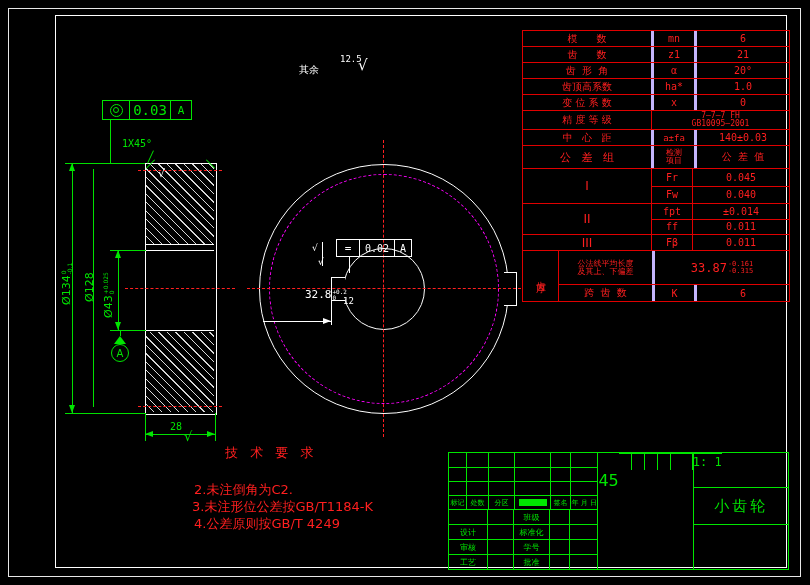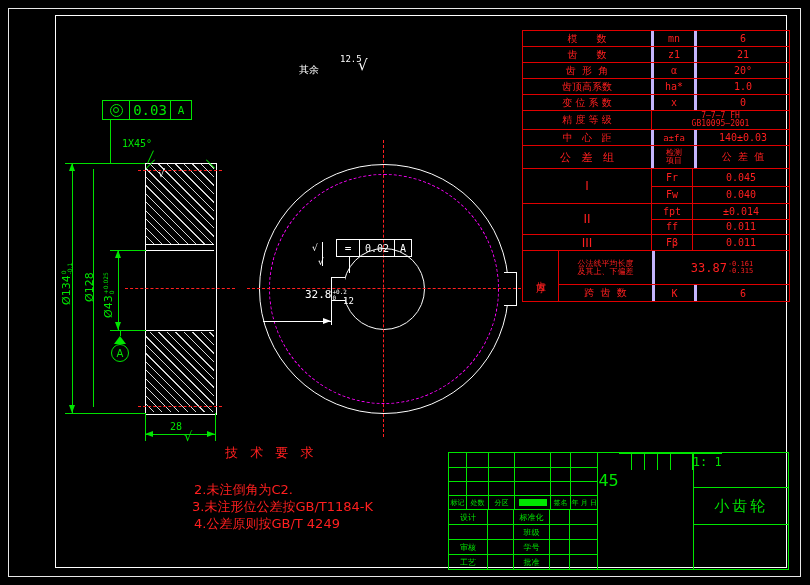--- a/index.html
+++ b/index.html
@@ -303,30 +303,30 @@
         </div>
         <div style="display:flex;height:14px;">
           <div class="tb-cell" style="width:17px;border-left:none;font-size:7px;">标记</div>
           <div class="tb-cell" style="width:21px;font-size:7px;">处数</div>
           <div class="tb-cell" style="width:25px;font-size:7px;">分区</div>
           <div class="tb-cell" style="width:35px;"><span style="display:block;width:28px;height:7px;background:#00e600;"></span></div>
           <div class="tb-cell" style="width:19px;font-size:7px;">签名</div>
           <div class="tb-cell" style="flex:1;font-size:7px;">年 月 日</div>
         </div>
         <div style="display:flex;height:15px;">
+          <div class="tb-cell" style="width:38px;border-left:none;font-size:8px;"></div>
+          <div class="tb-cell" style="width:25px;"></div>
+          <div class="tb-cell" style="width:35px;font-size:8px;">班级</div>
+          <div class="tb-cell" style="width:19px;"></div>
+          <div class="tb-cell" style="flex:1;"></div>
+        </div>
+        <div style="display:flex;height:15px;">
           <div class="tb-cell" style="width:38px;border-left:none;font-size:8px;">设计</div>
           <div class="tb-cell" style="width:25px;"></div>
           <div class="tb-cell" style="width:35px;font-size:8px;">标准化</div>
-          <div class="tb-cell" style="width:19px;"></div>
-          <div class="tb-cell" style="flex:1;"></div>
-        </div>
-        <div style="display:flex;height:15px;">
-          <div class="tb-cell" style="width:38px;border-left:none;font-size:8px;"></div>
-          <div class="tb-cell" style="width:25px;"></div>
-          <div class="tb-cell" style="width:35px;font-size:8px;">班级</div>
           <div class="tb-cell" style="width:19px;"></div>
           <div class="tb-cell" style="flex:1;"></div>
         </div>
         <div style="display:flex;height:15px;">
           <div class="tb-cell" style="width:38px;border-left:none;font-size:8px;">审核</div>
           <div class="tb-cell" style="width:25px;"></div>
           <div class="tb-cell" style="width:35px;font-size:8px;">学号</div>
           <div class="tb-cell" style="width:19px;"></div>
           <div class="tb-cell" style="flex:1;"></div>
         </div>

